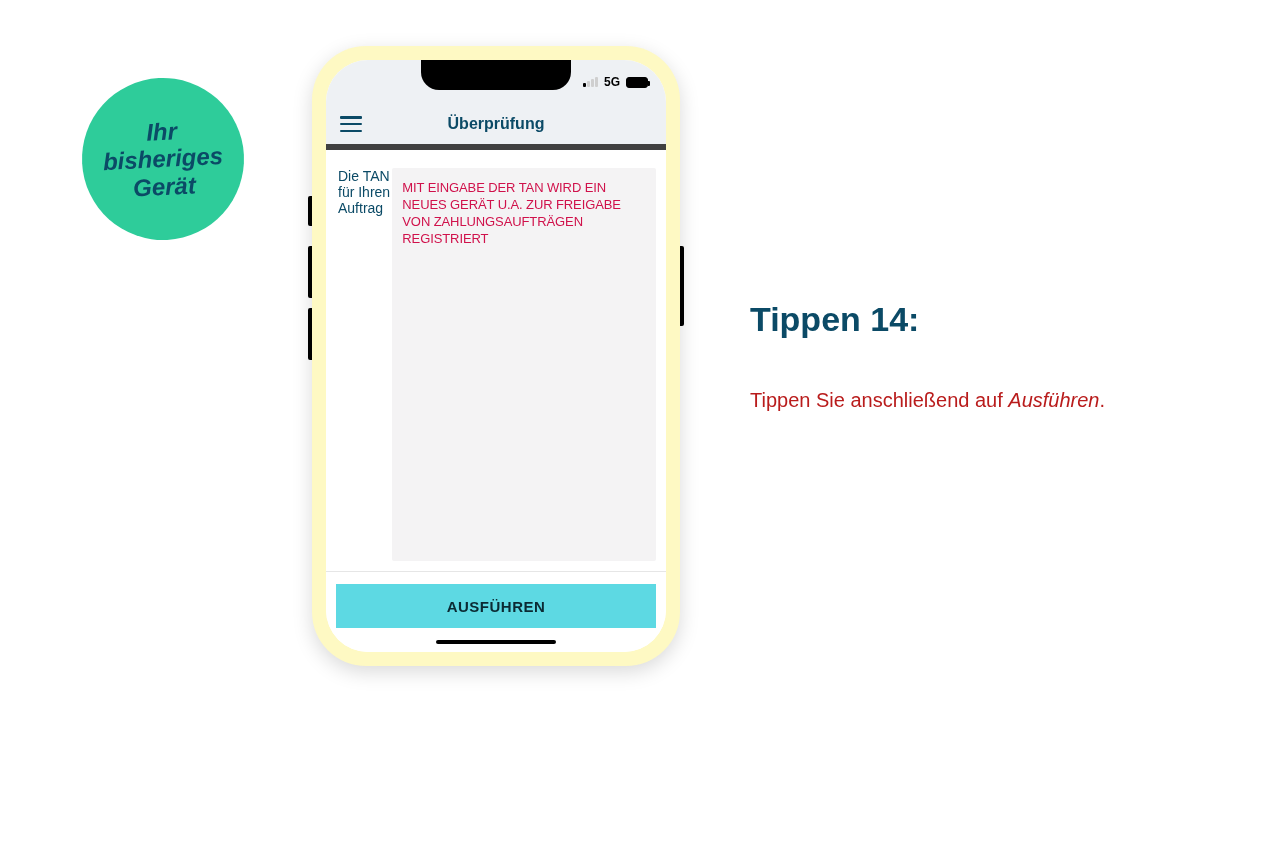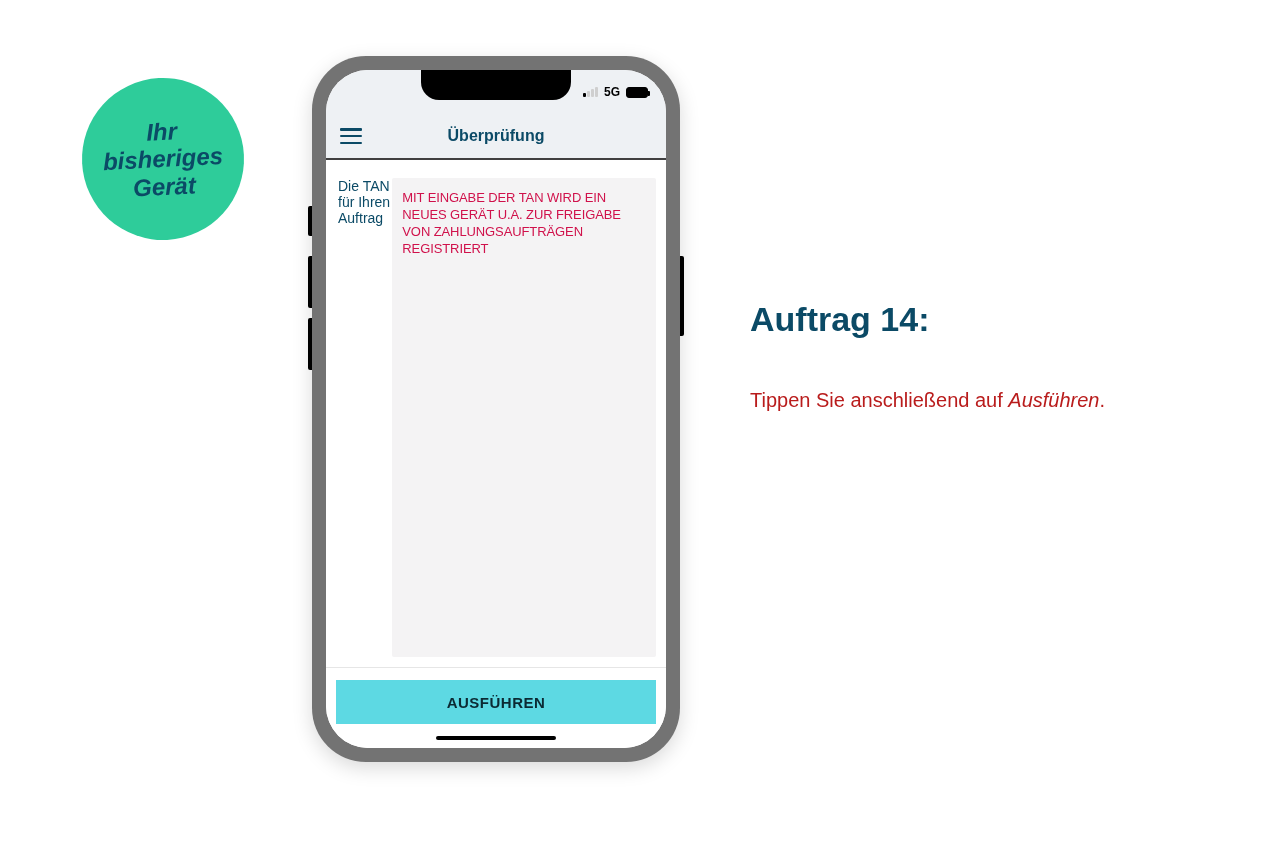--- a/index.html
+++ b/index.html
@@ -30,24 +30,24 @@
     font-size: 24px;
     line-height: 1.15;
     font-style: italic;
     transform: rotate(-3deg);
   }
 
   
   .phone {
     position: absolute;
     left: 312px;
-    top: 56px;
+    top: 46px;
     width: 368px;
-    height: 706px;
-    background: #737373;
+    height: 620px;
+    background: #fef9c3;
     border-radius: 54px;
     padding: 14px;
     box-shadow: 0 6px 20px rgba(0,0,0,0.15);
   }
   .phone-side-btn-left {
     position: absolute;
     left: -4px;
     width: 4px;
     background: #000;
     border-radius: 2px 0 0 2px;
@@ -136,21 +136,21 @@
     width: 2px;
     height: 5px;
     background: #000;
     border-radius: 0 1px 1px 0;
   }
 
   
   .app-header {
     height: 46px;
     background: #eef1f4;
-    border-bottom: 2px solid #404040;
+    border-bottom: 6px solid #404040;
     display: flex;
     align-items: center;
     justify-content: center;
     position: relative;
   }
   .hamburger {
     position: absolute;
     left: 14px;
     top: 50%;
     transform: translateY(-50%);
@@ -301,17 +301,17 @@
 
     <div class="bottom-bar">
       <button class="execute-btn">AUSFÜHREN</button>
     </div>
 
     <div class="home-indicator"></div>
   </div>
 </div>
 
 <div class="instructions">
-  <div class="step-heading">Auftrag 14:</div>
+  <div class="step-heading">Tippen 14:</div>
   <div class="step-body">
     <span>Tippen Sie anschließend auf </span><em>Ausführen</em><span>.</span>
   </div>
 </div>
 
 </body></html>

